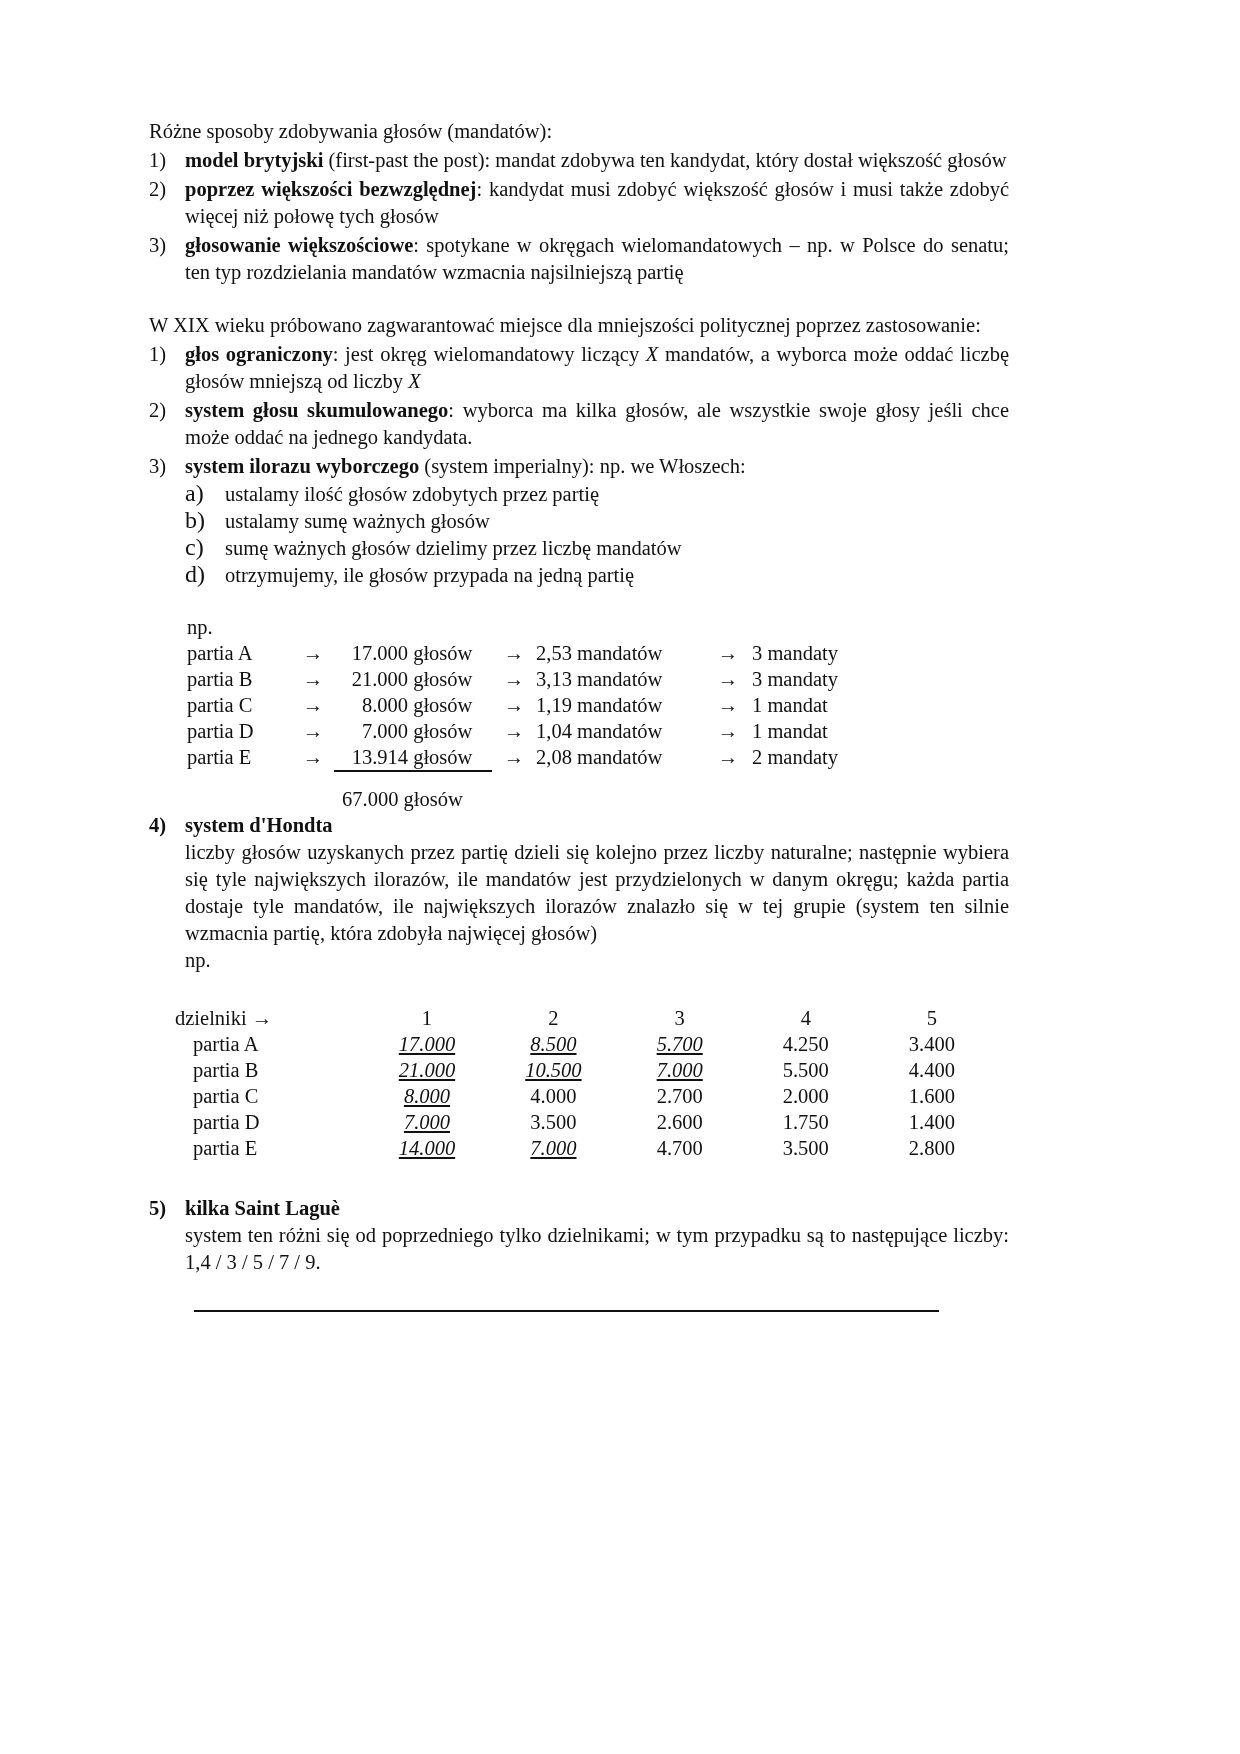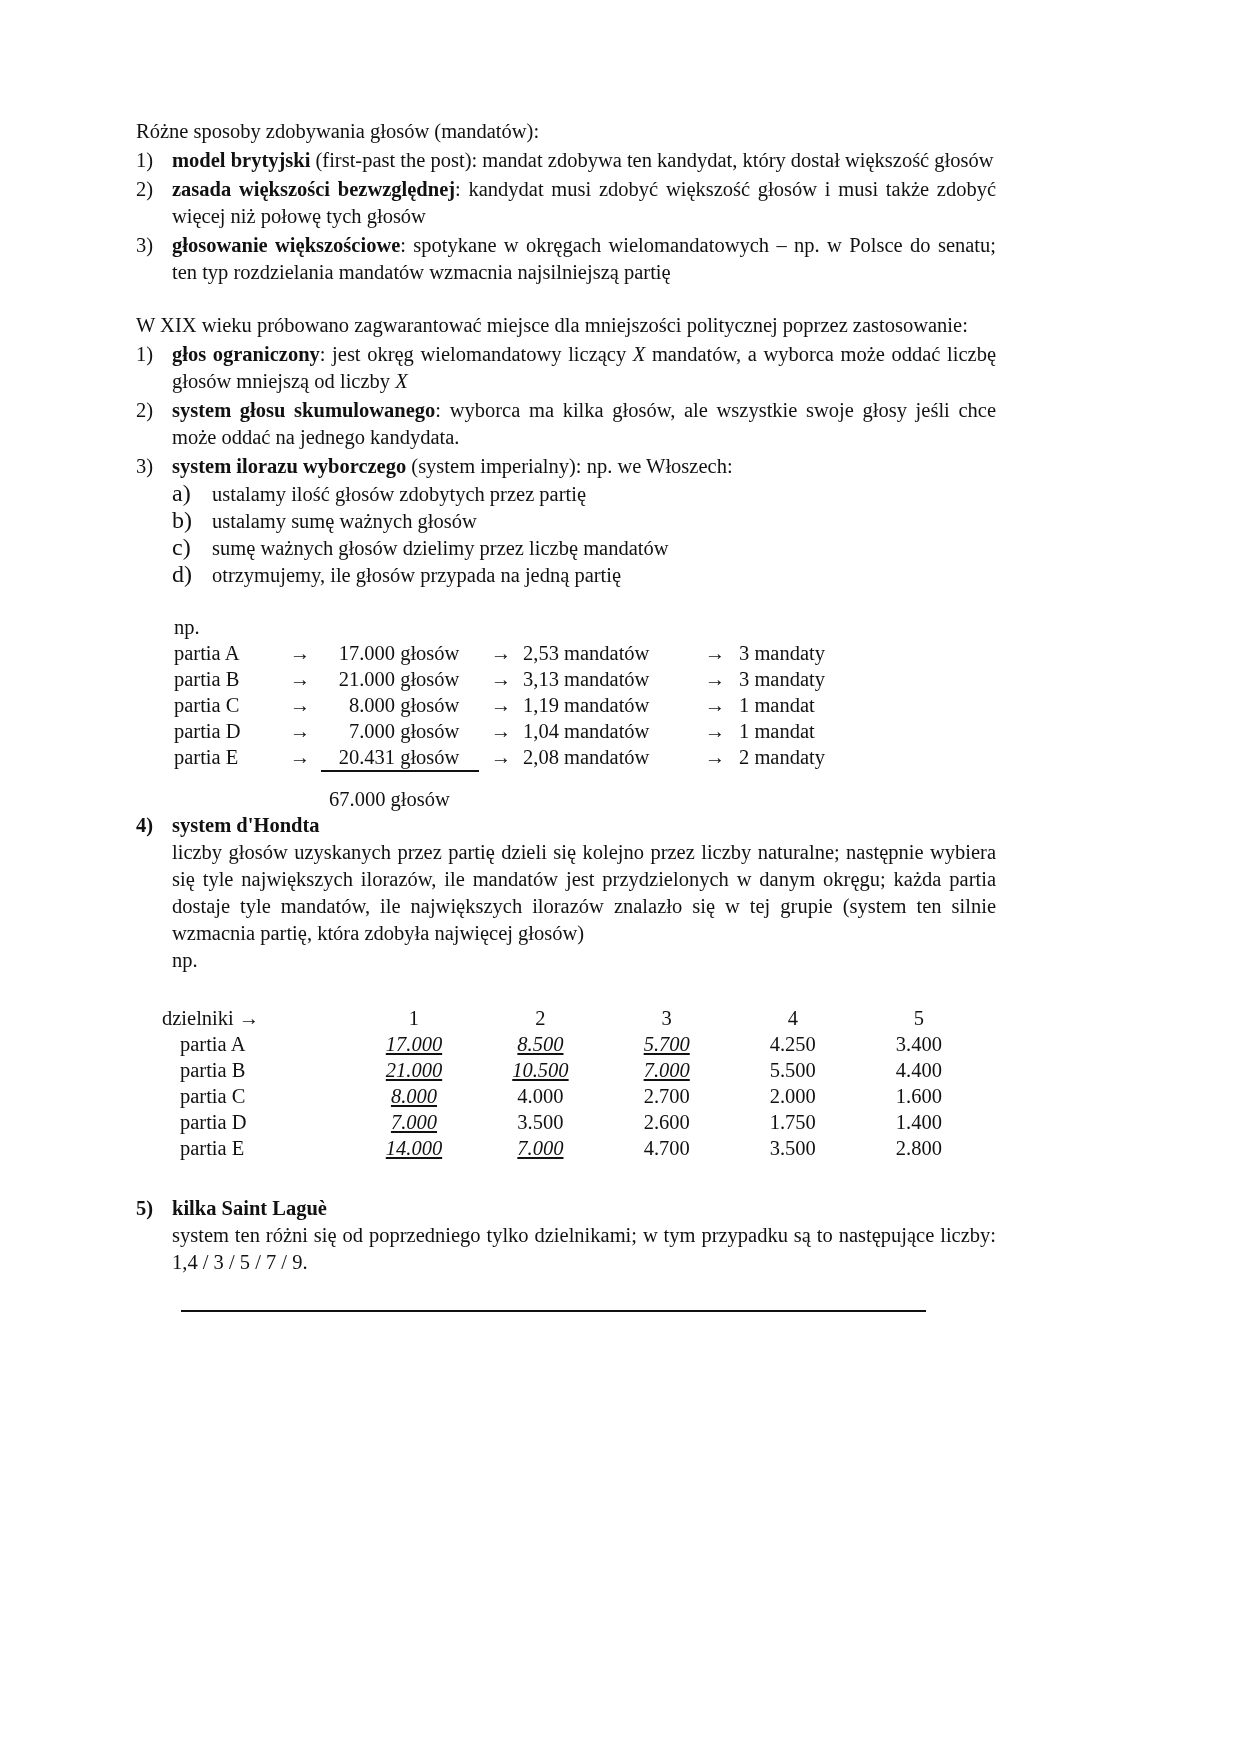--- a/index.html
+++ b/index.html
@@ -6,21 +6,21 @@
   body {
     width:1240px; height:1754px;
     background:#ffffff;
     font-family:"Liberation Serif", "DejaVu Serif", serif;
     color:#111111;
     position:relative;
     overflow:hidden;
   }
   .page {
     position:absolute;
-    left:136px; top:118px;
+    left:149px; top:118px;
     width:860px;
   }
 
   
   .num-row {
     display:flex;
     align-items:flex-start;
     margin-top:2px;
   }
   .num-row .marker {
@@ -154,21 +154,21 @@
 <div class="page">
 
   <p class="para">Różne sposoby zdobywania głosów (mandatów):</p>
 
   <div class="num-row">
     <span class="marker">1)</span>
     <span class="body"><b>model brytyjski</b><span> (first-past the post): mandat zdobywa ten kandydat, który dostał większość głosów</span></span>
   </div>
   <div class="num-row">
     <span class="marker">2)</span>
-    <span class="body"><b>zasada większości bezwzględnej</b><span>: kandydat musi zdobyć większość głosów i musi także zdobyć więcej niż połowę tych głosów</span></span>
+    <span class="body"><b>poprzez większości bezwzględnej</b><span>: kandydat musi zdobyć większość głosów i musi także zdobyć więcej niż połowę tych głosów</span></span>
   </div>
   <div class="num-row">
     <span class="marker">3)</span>
     <span class="body"><b>głosowanie większościowe</b><span>: spotykane w okręgach wielomandatowych – np. w Polsce do senatu; ten typ rozdzielania mandatów wzmacnia najsilniejszą partię</span></span>
   </div>
 
   <div class="spacer-lg"></div>
 
   <p class="para">W XIX wieku próbowano zagwarantować miejsce dla mniejszości politycznej poprzez zastosowanie:</p>
 
@@ -242,21 +242,21 @@
         <td class="c-ar">→</td>
         <td class="c-votes"><span class="vnum">7.000</span> <span>głosów</span></td>
         <td class="c-ar2">→</td>
         <td class="c-mand">1,04 mandatów</td>
         <td class="c-ar3">→</td>
         <td class="c-seats">1 mandat</td>
       </tr>
       <tr class="sum-line">
         <td class="c-party">partia E</td>
         <td class="c-ar">→</td>
-        <td class="c-votes"><span class="vnum">20.431</span> <span>głosów</span></td>
+        <td class="c-votes"><span class="vnum">13.914</span> <span>głosów</span></td>
         <td class="c-ar2">→</td>
         <td class="c-mand">2,08 mandatów</td>
         <td class="c-ar3">→</td>
         <td class="c-seats">2 mandaty</td>
       </tr>
     </tbody>
   </table>
 
   <div class="sum-row"><span class="pad"></span><span>67.000 głosów</span></div>
 

